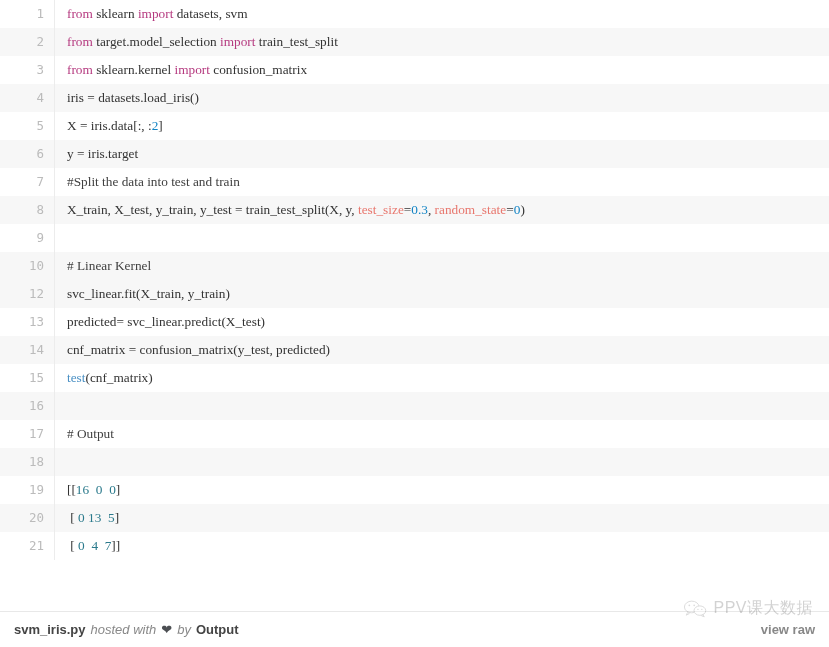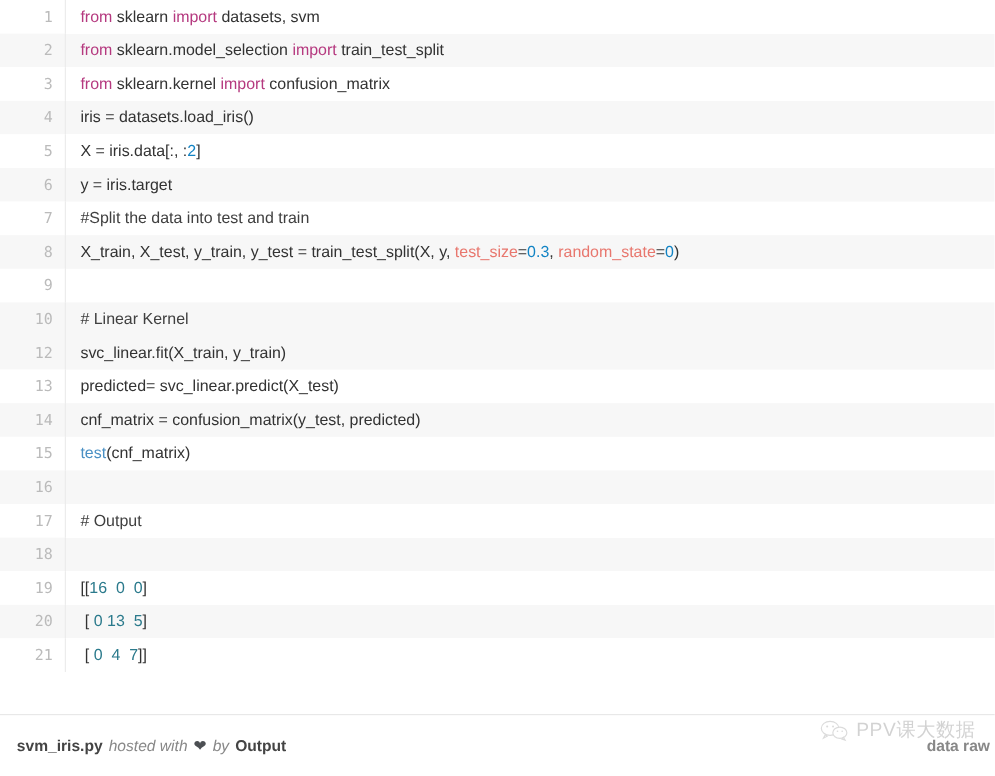--- a/index.html
+++ b/index.html
@@ -61,47 +61,47 @@
     font-size: 12.5px;
     line-height: 28px;
     user-select: none;
     border-right: 1px solid #ececec;
     white-space: nowrap;
   }
 
   td.line-code {
     padding: 0 0 0 12px;
     vertical-align: middle;
-    font-family: Liberation Sans, sans-serif;
+    font-family: Liberation Serif, serif;
     font-size: 13.3px;
     line-height: 28px;
     color: #333333;
     white-space: pre;
     overflow: hidden;
   }
 
   
   .tok-k   { color: #b5397f; }   
   .tok-c   { color: #404040; }   
   .tok-n   { color: #1183c4; }   
   .tok-s   { color: #1183c4; }   
   .tok-a   { color: #e8776e; }   
   .tok-b   { color: #4a90c4; }   
   .tok-o   { color: #2b7a8c; }   
   .tok-p   { color: #333333; }   
 
   .gist-meta {
     flex: 0 0 auto;
-    height: 52px;
+    height: 36px;
     border-top: 1px solid #e8e8e8;
     background: #ffffff;
     display: flex;
     align-items: center;
     justify-content: space-between;
-    padding: 0 4px 0 14px;
+    padding: 0 14px 0 14px;
     box-sizing: border-box;
     font-size: 13px;
     color: #888888;
   }
 
   .meta-left {
     display: flex;
     align-items: center;
     gap: 5px;
     white-space: nowrap;
@@ -158,21 +158,21 @@
 
   <div class="gist-code">
     <table class="code-table">
       <tbody id="code-body">
           <tr class="odd">
             <td class="line-num">1</td>
             <td class="line-code"><span class="tok-k">from</span><span class="tok-p"> sklearn </span><span class="tok-k">import</span><span class="tok-p"> datasets, svm</span></td>
           </tr>
           <tr class="even">
             <td class="line-num">2</td>
-            <td class="line-code"><span class="tok-k">from</span><span class="tok-p"> sklearn.model_selection </span><span class="tok-k">import</span><span class="tok-p"> train_test_split</span></td>
+            <td class="line-code"><span class="tok-k">from</span><span class="tok-p"> target.model_selection </span><span class="tok-k">import</span><span class="tok-p"> train_test_split</span></td>
           </tr>
           <tr class="odd">
             <td class="line-num">3</td>
             <td class="line-code"><span class="tok-k">from</span><span class="tok-p"> sklearn.kernel </span><span class="tok-k">import</span><span class="tok-p"> confusion_matrix</span></td>
           </tr>
           <tr class="even">
             <td class="line-num">4</td>
             <td class="line-code"><span class="tok-p">iris = datasets.load_iris()</span></td>
           </tr>
           <tr class="odd">
@@ -245,21 +245,21 @@
 
   <div class="gist-meta">
     <div class="meta-left">
       <span class="fname">svm_iris.py</span>
       <span class="plain">hosted with</span>
       <span class="heart-icon">❤</span>
       <span class="plain">by</span>
       <span class="host">Output</span>
     </div>
     <div class="meta-right">
-      <a class="raw-link" href="#">data raw</a>
+      <a class="raw-link" href="#">view raw</a>
     </div>
   </div>
 
   <div class="watermark">
     <svg class="wm-logo" viewBox="0 0 32 24">
       <ellipse cx="12" cy="9.5" rx="9" ry="7.2" fill="none" stroke="#8a8a8a" stroke-width="1.2"></ellipse>
       <path d="M7 16 L5.2 19.6 L9 17.6 Z" fill="none" stroke="#8a8a8a" stroke-width="1.2"></path>
       <circle cx="9" cy="7.5" r="1.05" fill="#8a8a8a"></circle>
       <circle cx="15" cy="7.5" r="1.05" fill="#8a8a8a"></circle>
       <ellipse cx="22" cy="14" rx="7.2" ry="5.8" fill="#ffffff" stroke="#8a8a8a" stroke-width="1.2"></ellipse>

